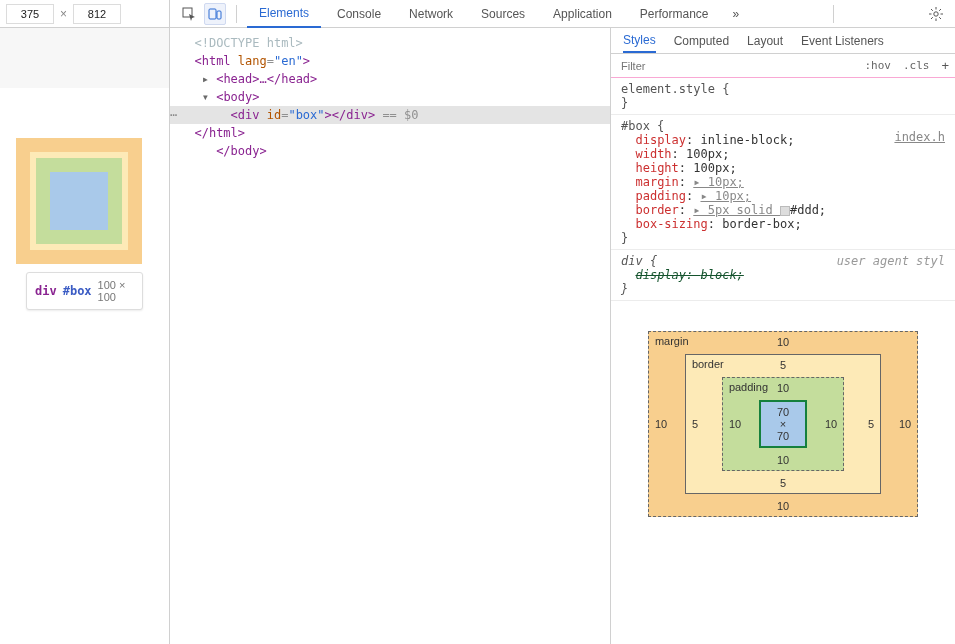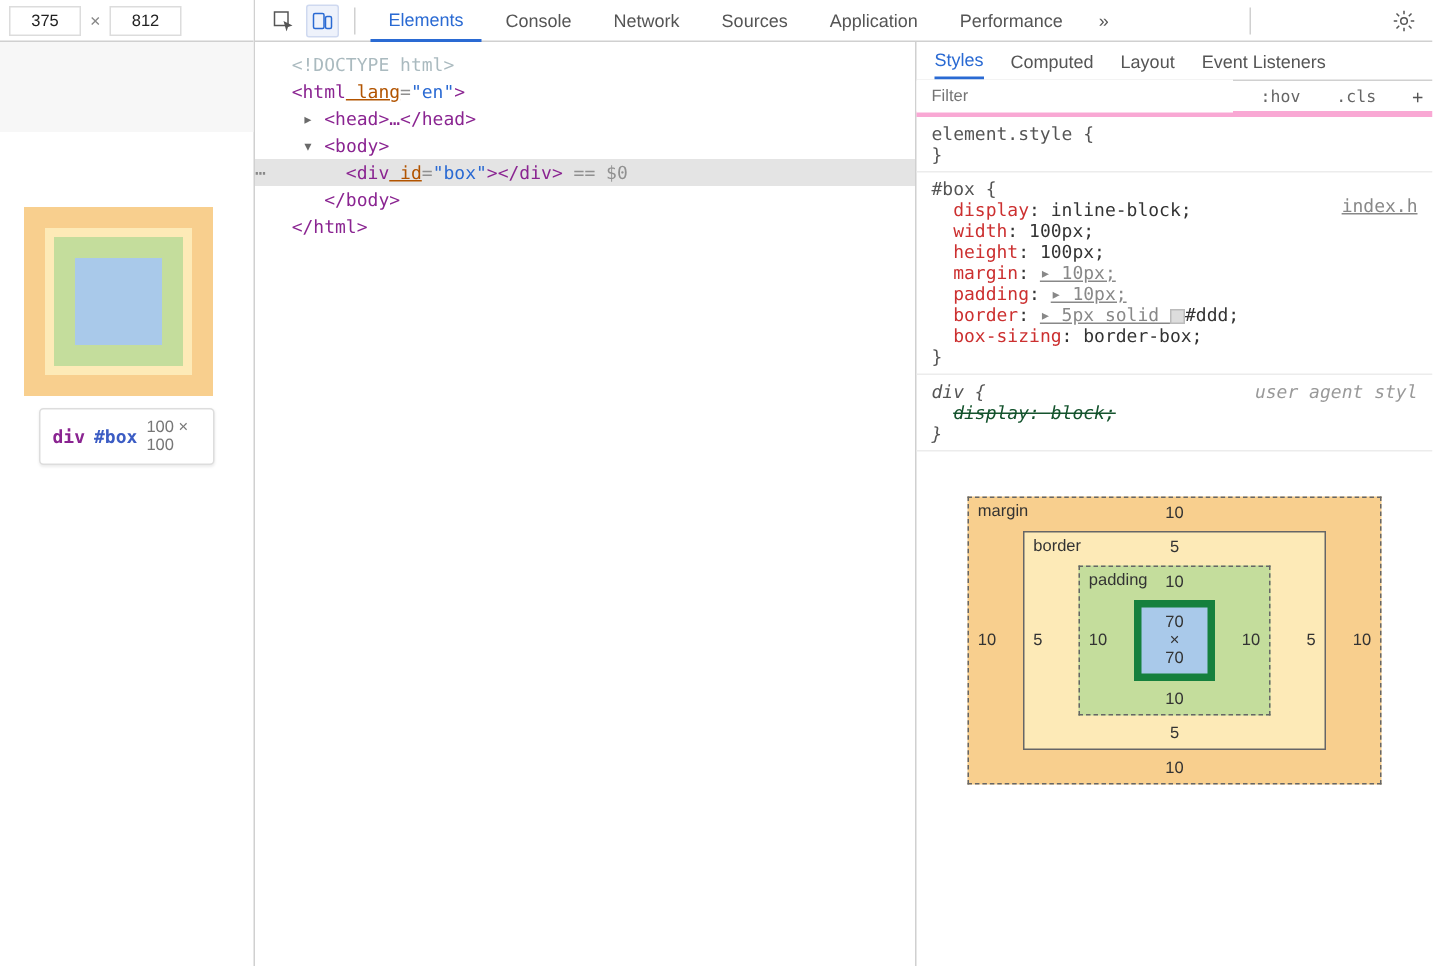--- a/index.html
+++ b/index.html
@@ -28,46 +28,46 @@
 .tab.active { color: #2a6ad3; border-bottom: 2px solid #2a6ad3; }
 .more { color: #555; padding: 0 8px; }
 .gear { margin-left: auto; }
 .dom-body { flex: 1; display: flex; min-height: 0; justify-content: space-between; }
 .dom-tree { flex: 1; font-family: Consolas, monospace; font-size: 12px; color: #555; padding: 6px 0; overflow: auto; }
 .dom-line { padding: 2px 10px; white-space: pre; }
 .dom-line.sel { background: #e4e4e4; position: relative; }
 .dots { position: absolute; left: 0; top: 2px; color: #888; letter-spacing: -1px; }
 .c-doc { color: #aababf; }
 .c-tag { color: #8a2491; }
-.c-attr { color: #b25400; text-decoration: underline; }
+.c-attr { color: #b25400; }
 .c-str { color: #2a6ad3; }
 .c-gray { color: #909090; }
 .arrow { color: #6a6a6a; }
 .right-pane { width: 345px; border-left: 1px solid #d0d0d0; display: flex; flex-direction: column; }
 .style-tabs { display: flex; align-items: center; height: 26px; border-bottom: 1px solid #d0d0d0; gap: 18px; padding: 0 12px; }
 .stab { font-size: 12px; color: #555; cursor: pointer; padding: 4px 0; }
 .stab.active { color: #2a6ad3; border-bottom: 2px solid #2a6ad3; }
-.filter-row { display: flex; align-items: center; height: 24px; border-bottom: 4px solid #f9a8d4; gap: 12px; }
+.filter-row { display: flex; align-items: center; height: 24px; border-bottom: 1px solid #f9a8d4; }
 .filter-inp { flex: 1; border: none; outline: none; font-size: 11px; color: #999; padding: 0 10px; height: 22px; }
 .filter-btn { font-size: 11px; color: #666; padding: 0 6px; font-family: Consolas, monospace; cursor: pointer; }
 .plus { font-size: 13px; color: #555; padding: 0 6px; cursor: pointer; }
 .rules { font-family: Consolas, monospace; font-size: 12px; padding: 4px 10px; border-bottom: 1px solid #ececec; }
 .rules .sel-txt { color: #555; }
 .rules .prop { color: #cc3030; }
 .rules .val { color: #333; }
 .rules .tri { color: #888; text-decoration: underline; }
 .rules .src { float: right; color: #888; text-decoration: underline; margin-top: 11px; }
 .rules .swatch { display: inline-block; width: 10px; height: 10px; background: #ddd; border: 1px solid #bbb; vertical-align: middle; }
 .rules .ua { float: right; color: #999; font-style: italic; }
 .rules .strike { text-decoration: line-through; color: #14532d; font-style: italic; margin-top: 44px; }
 .box-model { padding: 30px 40px 10px 40px; display: flex; justify-content: center; }
 .bm-margin { background: #f8cf8e; border: 1px dashed #666; padding: 22px 36px; position: relative; }
 .bm-border { background: #fdeab7; border: 1px solid #666; padding: 22px 36px; position: relative; }
 .bm-padding { background: #c4dd9c; border: 1px dashed #666; padding: 22px 36px; position: relative; }
-.bm-content { background: #a9c9ea; border: 5px solid #15803d; padding: 4px 16px; font-size: 11px; text-align: center; color: #333; }
+.bm-content { background: #a9c9ea; border: 2px solid #15803d; padding: 4px 16px; font-size: 11px; text-align: center; color: #333; }
 .bm-label { position: absolute; top: 3px; left: 6px; font-size: 11px; color: #333; }
 .bm-num { position: absolute; font-size: 11px; color: #333; }
 .bt { top: 4px; left: 50%; transform: translateX(-50%); }
 .bb { bottom: 4px; left: 50%; transform: translateX(-50%); }
 .bl { left: 6px; top: 50%; transform: translateY(-50%); }
 .br { right: 6px; top: 50%; transform: translateY(-50%); }
 svg { display: block; }
 </style>
 </head>
 <body>
@@ -136,22 +136,22 @@
       </div>
     </div>
 
     <div class="dom-body">
       <div class="dom-tree">
         <div class="dom-line">  <span class="c-doc">&lt;!DOCTYPE html&gt;</span></div>
         <div class="dom-line">  <span class="c-tag">&lt;</span><span class="c-tag">html</span><span class="c-attr"> lang</span><span class="c-gray">=</span><span class="c-str">"en"</span><span class="c-tag">&gt;</span></div>
         <div class="dom-line">   <span class="arrow">▸ </span><span class="c-tag">&lt;</span><span class="c-tag">head</span><span class="c-tag">&gt;…&lt;/</span><span class="c-tag">head</span><span class="c-tag">&gt;</span></div>
         <div class="dom-line">   <span class="arrow">▾ </span><span class="c-tag">&lt;</span><span class="c-tag">body</span><span class="c-tag">&gt;</span></div>
         <div class="dom-line sel"><span class="dots">⋯</span>       <span class="c-tag">&lt;</span><span class="c-tag">div</span><span class="c-attr"> id</span><span class="c-gray">=</span><span class="c-str">"box"</span><span class="c-tag">&gt;&lt;/</span><span class="c-tag">div</span><span class="c-tag">&gt;</span><span class="c-gray"> == $0</span></div>
+        <div class="dom-line">  <span class="c-tag">&lt;/</span><span class="c-tag">html</span><span class="c-tag">&gt;</span></div>
         <div class="dom-line">     <span class="c-tag">&lt;/</span><span class="c-tag">body</span><span class="c-tag">&gt;</span></div>
-        <div class="dom-line">  <span class="c-tag">&lt;/</span><span class="c-tag">html</span><span class="c-tag">&gt;</span></div>
       </div>
 
       <div class="right-pane">
         <div class="style-tabs">
           <div class="stab active">Styles</div>
           <div class="stab">Computed</div>
           <div class="stab">Layout</div>
           <div class="stab">Event Listeners</div>
         </div>
         <div class="filter-row">

